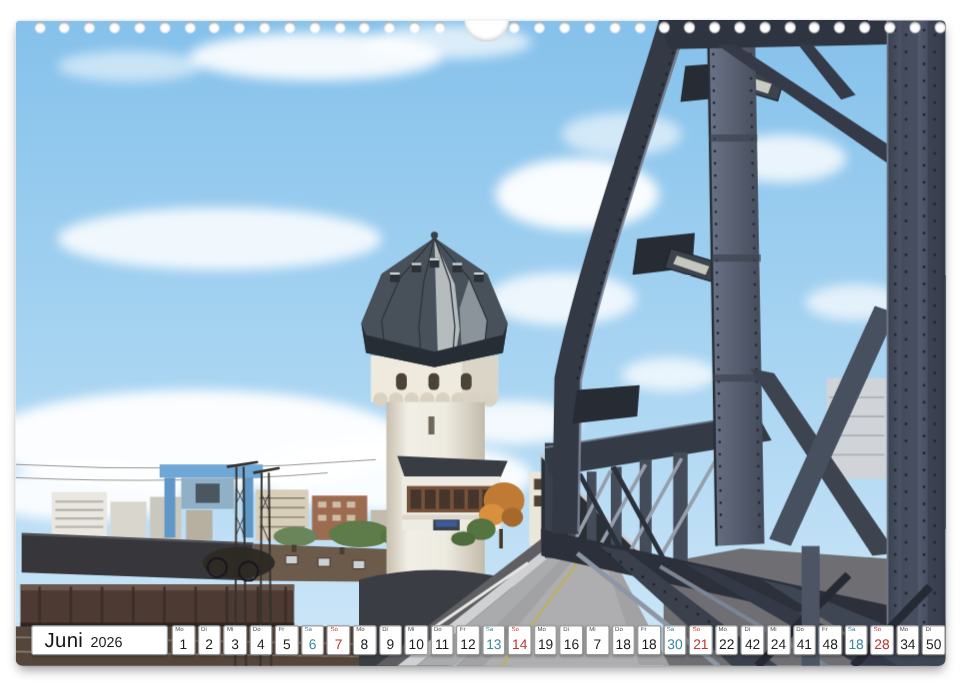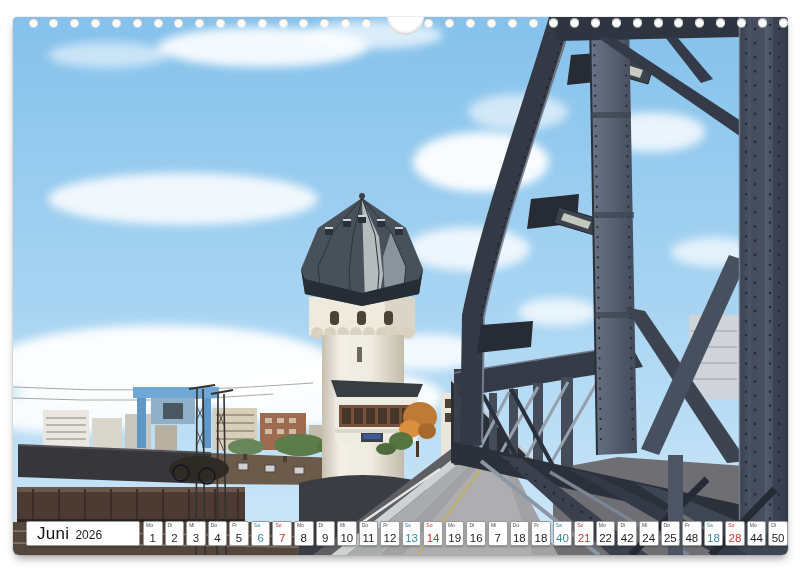--- a/index.html
+++ b/index.html
@@ -465,57 +465,57 @@
           <div class="day-cell">
             <span class="wd">Do</span>
             <span class="num">18</span>
           </div>
           <div class="day-cell">
             <span class="wd">Fr</span>
             <span class="num">18</span>
           </div>
           <div class="day-cell sat">
             <span class="wd">Sa</span>
-            <span class="num">40</span>
+            <span class="num">30</span>
           </div>
           <div class="day-cell sun">
             <span class="wd">So</span>
             <span class="num">21</span>
           </div>
           <div class="day-cell">
             <span class="wd">Mo</span>
             <span class="num">22</span>
           </div>
           <div class="day-cell">
             <span class="wd">Di</span>
             <span class="num">42</span>
           </div>
           <div class="day-cell">
             <span class="wd">Mi</span>
             <span class="num">24</span>
           </div>
           <div class="day-cell">
             <span class="wd">Do</span>
-            <span class="num">25</span>
+            <span class="num">41</span>
           </div>
           <div class="day-cell">
             <span class="wd">Fr</span>
             <span class="num">48</span>
           </div>
           <div class="day-cell sat">
             <span class="wd">Sa</span>
             <span class="num">18</span>
           </div>
           <div class="day-cell sun">
             <span class="wd">So</span>
             <span class="num">28</span>
           </div>
           <div class="day-cell">
             <span class="wd">Mo</span>
-            <span class="num">44</span>
+            <span class="num">34</span>
           </div>
           <div class="day-cell">
             <span class="wd">Di</span>
             <span class="num">50</span>
           </div>
         </div>
     </div>
 
   </div>
 </div>

